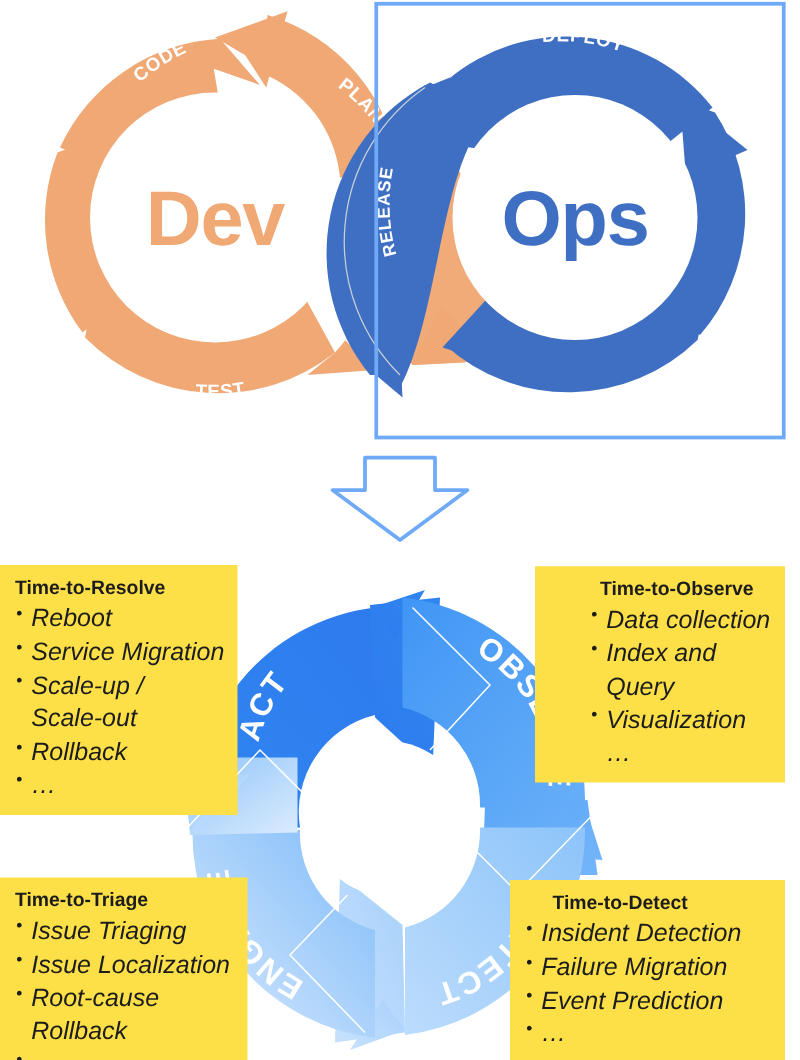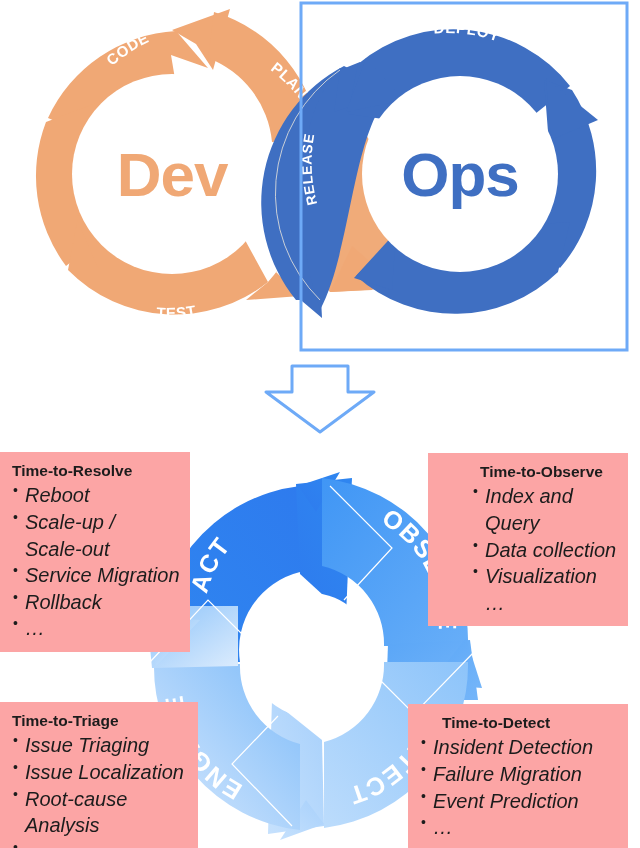--- a/index.html
+++ b/index.html
@@ -60,21 +60,21 @@
     font-family: "Liberation Sans", sans-serif;
     font-weight: bold;
     fill: #ffffff;
     font-size: 25px;
     letter-spacing: 1.2px;
   }
 
   
   .panel {
     position: absolute;
-    background: #fca5a5;
+    background: #fde047;
     box-sizing: border-box;
     padding: 9px 10px 10px 12px;
   }
   .panel-title {
     font-family: "Liberation Sans", sans-serif;
     font-weight: bold;
     font-size: 15.5px;
     color: #1c1c1c;
     line-height: 1.25;
     margin: 0 0 2px 0;
@@ -364,45 +364,45 @@
       <text class="loop-label">
         <textPath href="#pathEngage" startOffset="50%" text-anchor="middle">ENGAGE</textPath>
       </text>
     </g>
   </svg>
 
   <div class="panel panel-tl">
     <div class="panel-title">Time-to-Resolve</div>
     <ul class="panel-list">
       <li class="bulleted">Reboot</li>
+      <li class="bulleted">Service Migration</li>
       <li class="bulleted">Scale-up /
 Scale-out</li>
-      <li class="bulleted">Service Migration</li>
       <li class="bulleted">Rollback</li>
       <li class="bulleted">…</li>
     </ul>
   </div>
 
   <div class="panel panel-tr">
     <div class="panel-title">Time-to-Observe</div>
     <ul class="panel-list">
+      <li class="bulleted">Data collection</li>
       <li class="bulleted">Index and Query</li>
-      <li class="bulleted">Data collection</li>
       <li class="bulleted">Visualization</li>
       <li class="nobullet">…</li>
     </ul>
   </div>
 
   <div class="panel panel-bl">
     <div class="panel-title">Time-to-Triage</div>
     <ul class="panel-list">
       <li class="bulleted">Issue Triaging</li>
       <li class="bulleted">Issue Localization</li>
       <li class="bulleted">Root-cause
-Analysis</li>
+Rollback</li>
       <li class="bulleted">…</li>
     </ul>
   </div>
 
   <div class="panel panel-br">
     <div class="panel-title">Time-to-Detect</div>
     <ul class="panel-list">
       <li class="bulleted">Insident Detection</li>
       <li class="bulleted">Failure Migration</li>
       <li class="bulleted">Event Prediction</li>

